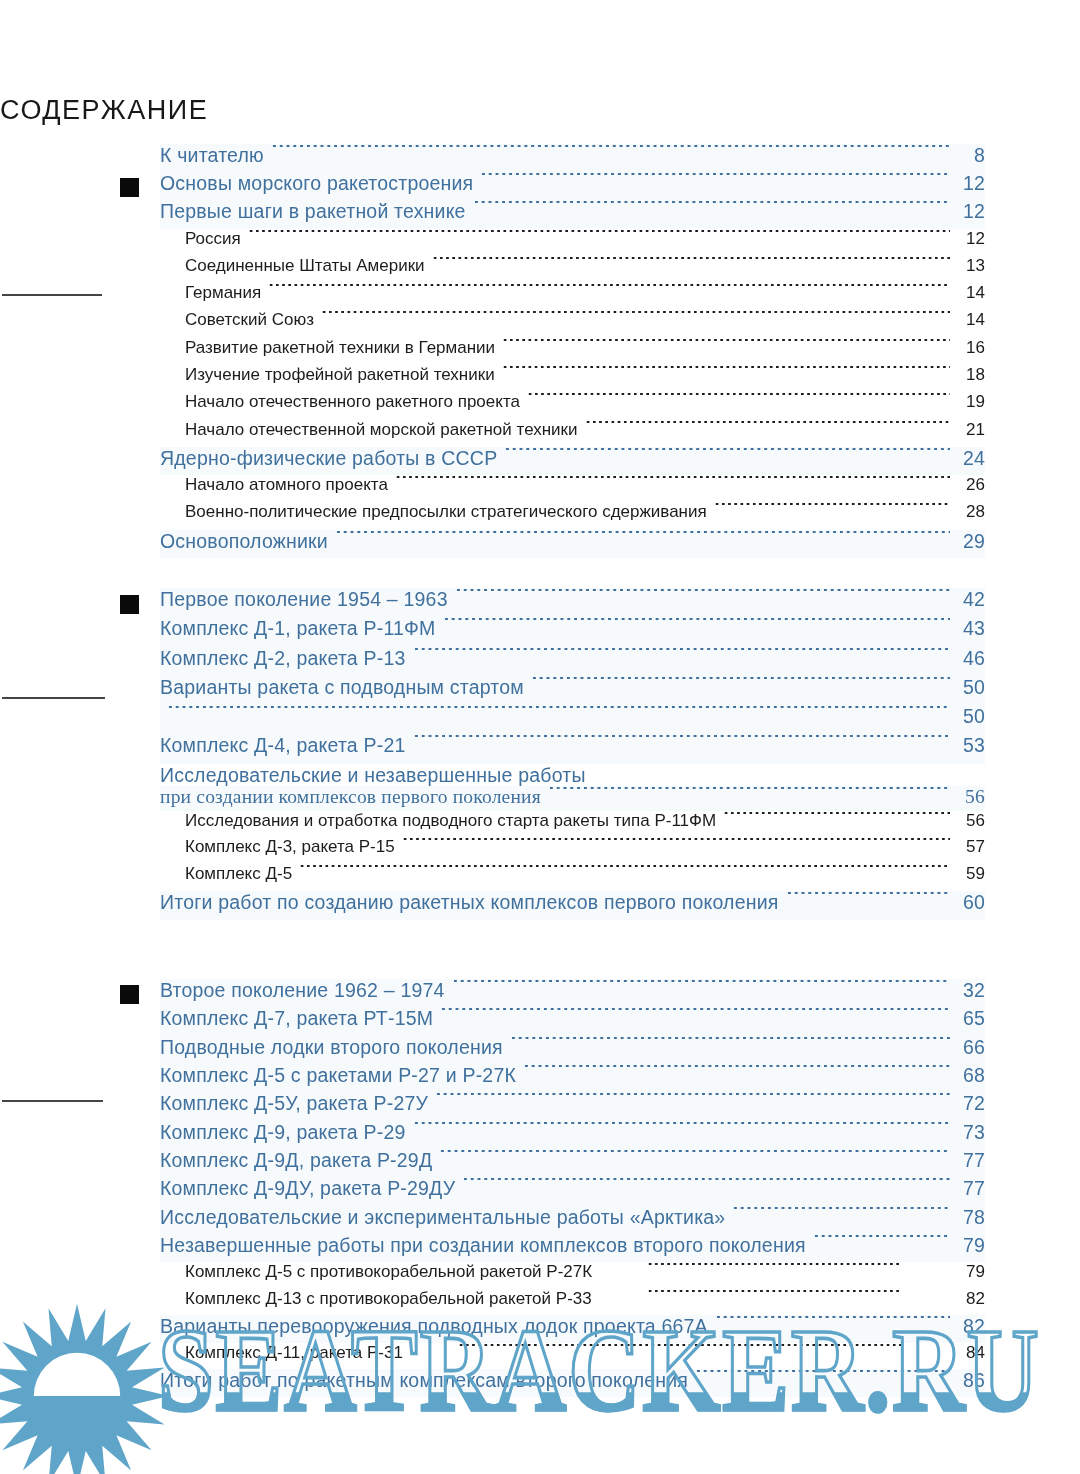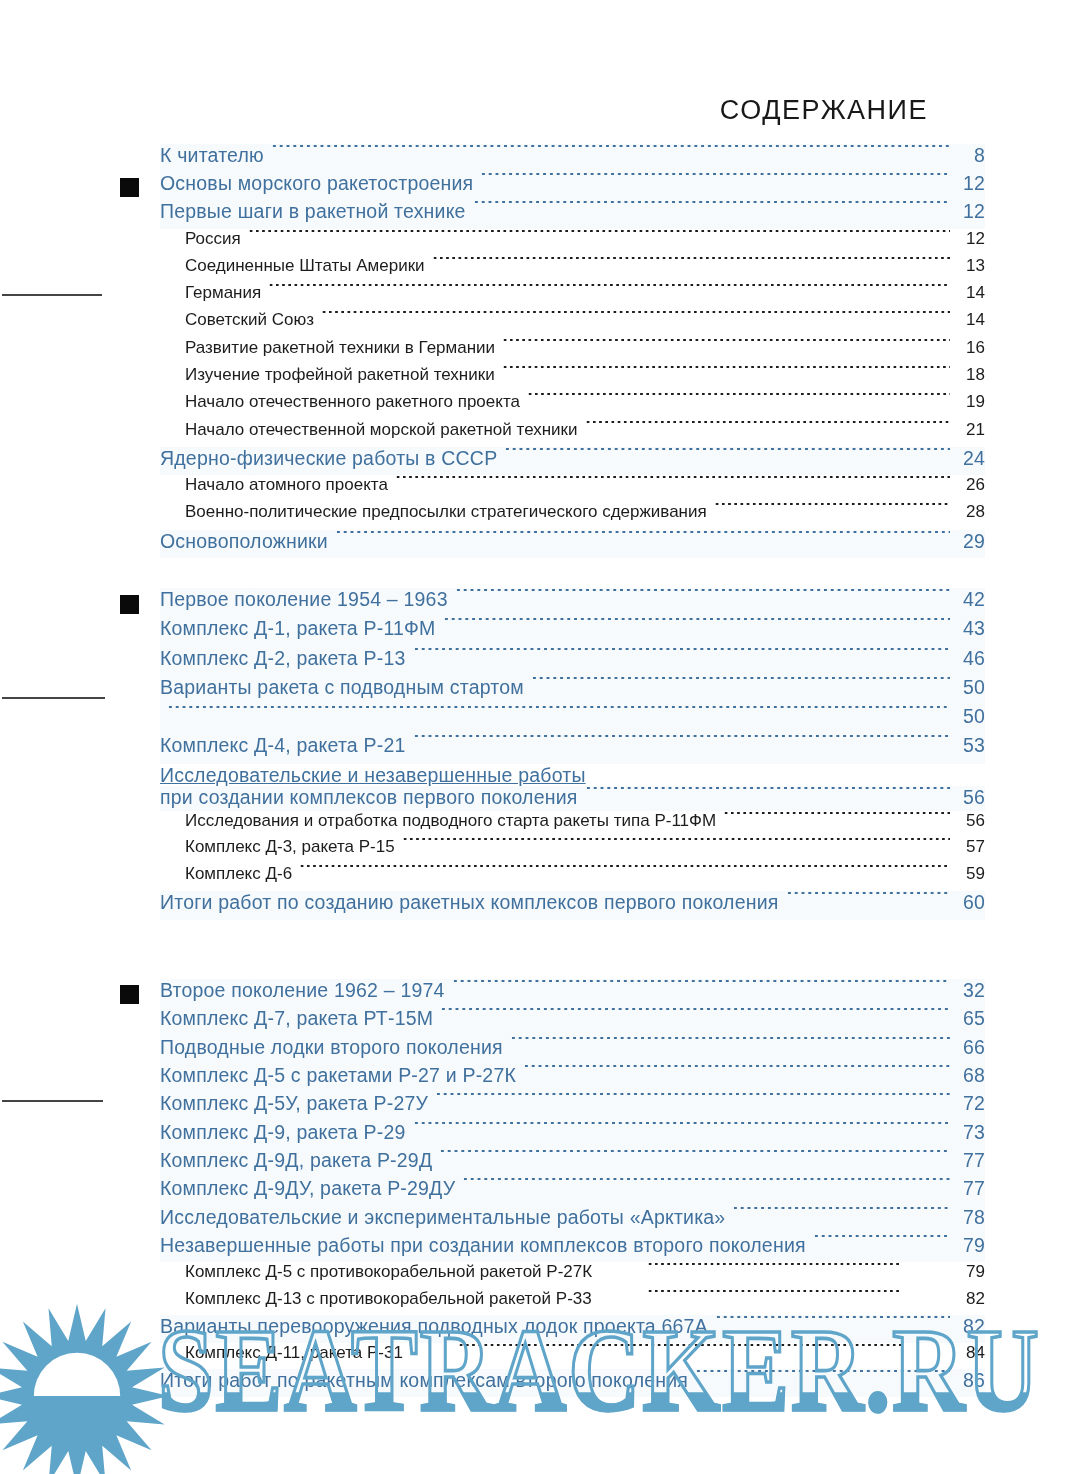--- a/index.html
+++ b/index.html
@@ -2,21 +2,21 @@
 <html><head>
 <meta charset="utf-8">
 <style>
   html,body{margin:0;padding:0;background:#888;}
   #page{
     position:relative; width:1080px; height:1474px; background:#ffffff;
     overflow:hidden; font-family:"Liberation Sans","DejaVu Sans",sans-serif;
     --blue:#40709d; --black:#1c1c1c; --wm:#5fa5c9;
   }
   .toc-title{
-    position:absolute; top:95px; left:0; width:928px; text-align:right;
+    position:absolute; top:95px; left:0; width:928px; 
     font-size:27px; font-weight:400; letter-spacing:1.5px; color:#181818; margin:0;
   }
   .toc-section{ position:absolute; left:160px; width:825px; }
   #sec1{ top:144px; }
   #sec2{ top:588px; }
   #sec3{ top:979px; }
   .row{ position:relative; display:flex; align-items:flex-start; }
   .row .label{ white-space:nowrap; }
   .row .dots{
     flex:1 1 auto; height:4px; margin:0 5px 5px 7px;
@@ -29,22 +29,22 @@
     background:linear-gradient(rgba(219,233,241,0.22),rgba(219,233,241,0.22));
     padding-bottom:2px;
   }
   .row.l2{
     height:24.6px; font-size:17px; color:var(--black); padding-left:25px; padding-bottom:2px;
   }
   .row.l2 .dots{ background-size:6.2px 4px; margin-bottom:4px; }
   #sec1 .row.l1{ height:26.2px; } #sec1 .row.l2{ height:25.3px; }
   #sec2 .row.l1{ height:27.3px; } #sec2 .row.l2{ height:24.6px; }
   #sec3 .row.l1{ height:26.35px; } #sec3 .row.l2{ height:24.1px;gap:48px; }
-  .row.pre{ height:22px !important; background:none; padding-bottom:0;text-decoration:underline; }
-  .row.cont{ height:23px !important; }
+  .row.pre{ height:22px !important; background:none; padding-bottom:0; }
+  .row.cont{ height:23px !important;font-family:Liberation Serif, serif; }
   .bullet{
     position:absolute; left:-40px; bottom:3px; width:19px; height:19px; background:#0a0a0a;
   }
   .margin-mark{ position:absolute; left:2px; height:2px; background:#454545; }
   #mark1{ top:294px; width:100px; }
   #mark2{ top:697px; width:103px; }
   #mark3{ top:1100px; width:101px; }
   
   #watermark{ position:absolute; left:0; top:0; width:1080px; height:1474px; pointer-events:none; }
   .wm-wrap{
@@ -188,21 +188,21 @@
         <span class="label">Исследования и отработка подводного старта ракеты типа Р-11ФМ</span>
         <span class="dots"></span>
         <span class="pagenum">56</span>
       </div>
       <div class="row l2">
         <span class="label">Комплекс Д-3, ракета Р-15</span>
         <span class="dots"></span>
         <span class="pagenum">57</span>
       </div>
       <div class="row l2">
-        <span class="label">Комплекс Д-6</span>
+        <span class="label">Комплекс Д-5</span>
         <span class="dots"></span>
         <span class="pagenum">59</span>
       </div>
       <div class="row l1">
         <span class="label">Итоги работ по созданию ракетных комплексов первого поколения</span>
         <span class="dots"></span>
         <span class="pagenum">60</span>
       </div>
     </div>
   <div class="toc-section" id="sec3">

